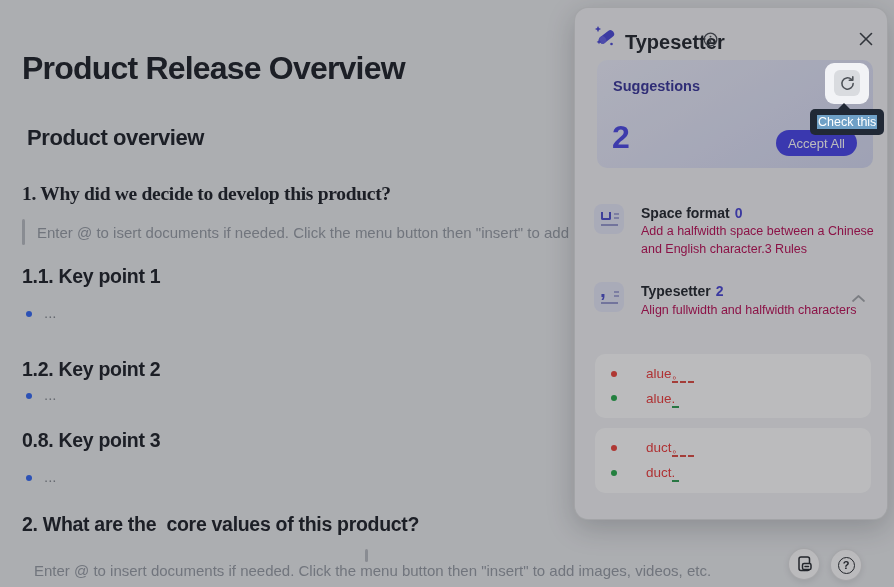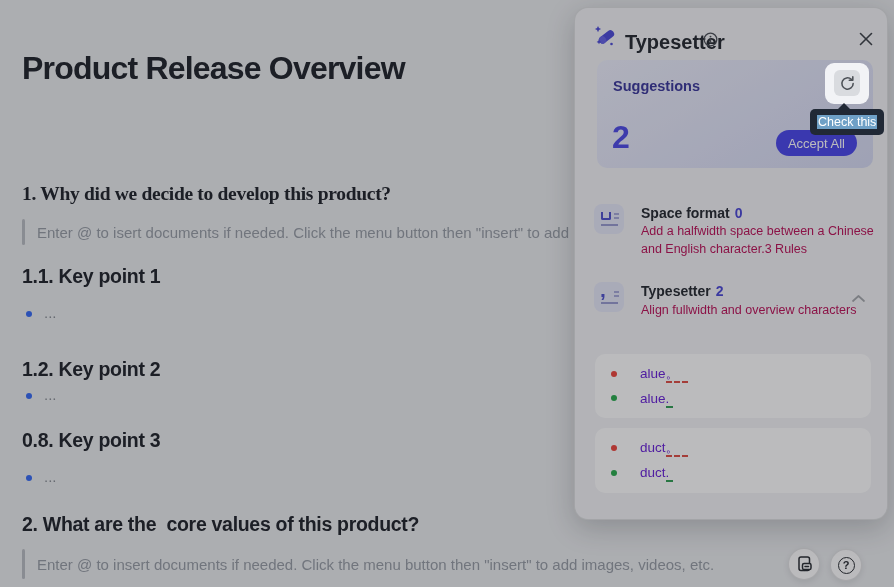--- a/index.html
+++ b/index.html
@@ -61,21 +61,21 @@
   .glyph-line-s1 { position:absolute; left:20px; top:9px;  width:5px; height:2px; background:#a9acda; }
   .glyph-line-s2 { position:absolute; left:20px; top:13px; width:5px; height:2px; background:#a9acda; }
   .glyph-line-l  { position:absolute; left:7px;  top:20px; width:17px; height:2px; background:#9b9ed2; }
 
   .fix-card { position:absolute; left:20px; width:276px; background:#ffffff; border-radius:10px;
               padding:10px 16px; display:flex; flex-direction:column; gap:4px; }
   .fix-row { display:flex; align-items:center; height:21px; }
   .fix-dot { width:6px; height:6px; border-radius:50%; flex:0 0 6px; }
   .dot-red { background:#ef4a42; }
   .dot-green { background:#2fae53; }
-  .fix-text { margin-left:23px; font-size:13.5px; color:#6d28d9; }
+  .fix-text { margin-left:29px; font-size:13.5px; color:#ef4444; }
   .ul-red   { border-bottom:2px dashed #e0534b; padding-right:9px; }
   .ul-green { border-bottom:2px dashed #36a158; padding-right:4px; }
 
   
   .dim-overlay { position:absolute; inset:0; background:rgba(2,5,10,0.27); z-index:50; pointer-events:none; }
   .spotlight { position:absolute; left:825px; top:63px; width:44px; height:41px;
                background:#f2f3f6; border-radius:9px; z-index:60; }
   .refresh-btn { position:absolute; left:9px; top:7px; width:26px; height:26px; border-radius:6px;
                  background:#d9dbdf; border:none; display:flex; align-items:center; justify-content:center; cursor:pointer; }
   .tooltip { position:absolute; left:810px; top:109px; height:26px; padding:0 7px;
@@ -85,20 +85,21 @@
                      border-bottom:7px solid #212936; }
   .tooltip-text { font-size:12.5px; color:#ffffff; background:#6fa0c6; padding:0 1px; white-space:pre; }
 </style>
 </head>
 <body>
 
 <div class="stage">
 
   <div class="doc">
     <div class="doc-title">Product Release Overview</div>
+    <div class="doc-h2">Product overview</div>
 
     <div class="doc-h3" style="top:183px;font-family:Liberation Serif, serif;">1. Why did we decide to develop this product?</div>
 
     <div class="quote" style="top:218px; height:28px;">
       <div class="quote-bar" style="height:26px;"></div>
       <div class="quote-text">Enter @ to isert documents if needed. Click the menu button then "insert" to add images, videos, etc.</div>
     </div>
 
     <div class="doc-h3" style="top:265px;">1.1. Key point 1</div>
     <div class="bullet-row" style="top:303px;">
@@ -113,21 +114,21 @@
     </div>
 
     <div class="doc-h3" style="top:429px;">0.8. Key point 3</div>
     <div class="bullet-row" style="top:467px;">
       <div class="bullet-dot"></div>
       <div class="bullet-text">...</div>
     </div>
 
     <div class="doc-h3" style="top:513px;">2. What are the  core values of this product?</div>
 
-    <div class="quote" style="top:549px; height:30px;">
+    <div class="quote" style="top:549px; height:30px;flex-direction:column;">
       <div class="quote-bar" style="height:30px;"></div>
       <div class="quote-text">Enter @ to insert documents if needed. Click the menu button then "insert" to add images, videos, etc.</div>
     </div>
   </div>
 
   <div class="fab" style="left:788px; top:548px;">
     <svg width="18" height="18" viewBox="0 0 18 18">
       <rect x="4" y="2" width="10.5" height="13.5" rx="2" fill="none" stroke="#2f3338" stroke-width="1.5"></rect>
       <rect x="7.5" y="8.5" width="8.5" height="6" rx="1.6" fill="#ffffff" stroke="#2f3338" stroke-width="1.5"></rect>
       <path d="M10 14.4 L9 16.2 L12 14.4 Z" fill="#2f3338"></path>
@@ -181,21 +182,21 @@
     <div class="cat-title" style="top:195px;"><span>Space format</span><span class="cat-count">0</span></div>
     <div class="cat-desc" style="top:214px;">Add a halfwidth space between a Chinese and English character.3 Rules</div>
 
     <div class="cat-icon" style="left:19px; top:274px;">
       <div class="glyph-comma">,</div>
       <div class="glyph-line-s1"></div>
       <div class="glyph-line-s2"></div>
       <div class="glyph-line-l"></div>
     </div>
     <div class="cat-title" style="top:273px;"><span>Typesetter</span><span class="cat-count">2</span></div>
-    <div class="cat-desc" style="top:293px;">Align fullwidth and overview characters</div>
+    <div class="cat-desc" style="top:293px;">Align fullwidth and halfwidth characters</div>
     <div class="chevron-up">
       <svg width="15" height="9" viewBox="0 0 15 9">
         <polyline points="2,7 7.5,2 13,7" fill="none" stroke="#a8abaf" stroke-width="1.7" stroke-linecap="round" stroke-linejoin="round"></polyline>
       </svg>
     </div>
 
     <div class="fix-card" style="top:346px; height:64px;">
       <div class="fix-row">
         <div class="fix-dot dot-red"></div>
         <div class="fix-text"><span>alue</span><span class="ul-red">。</span></div>

